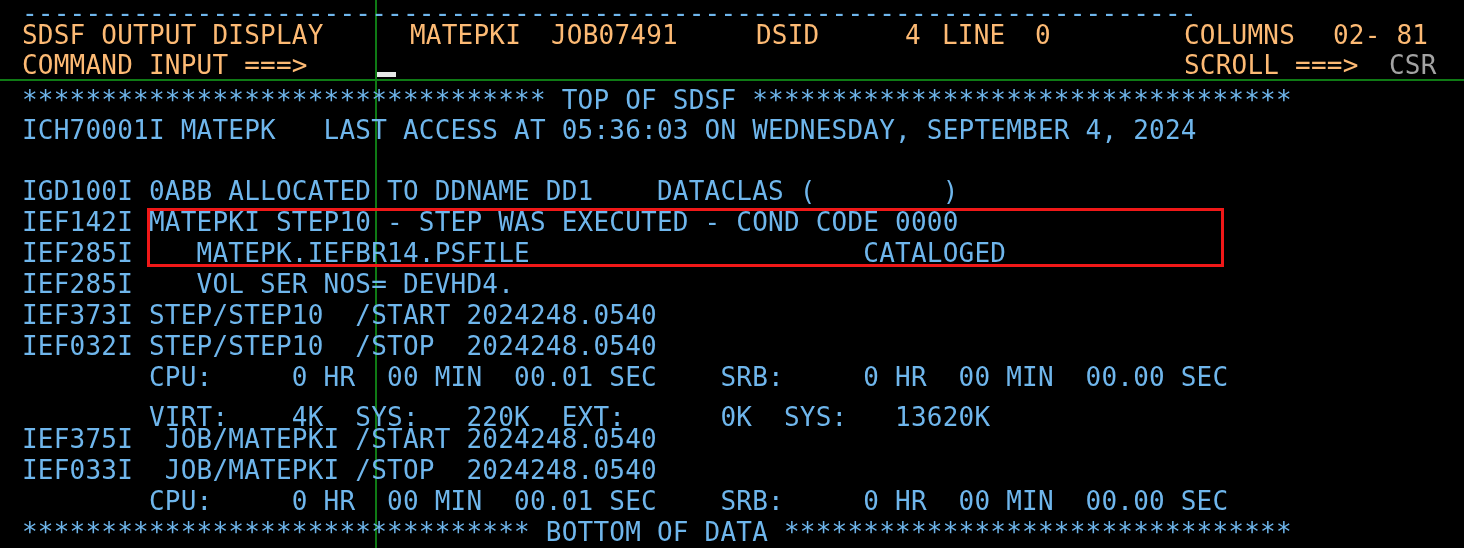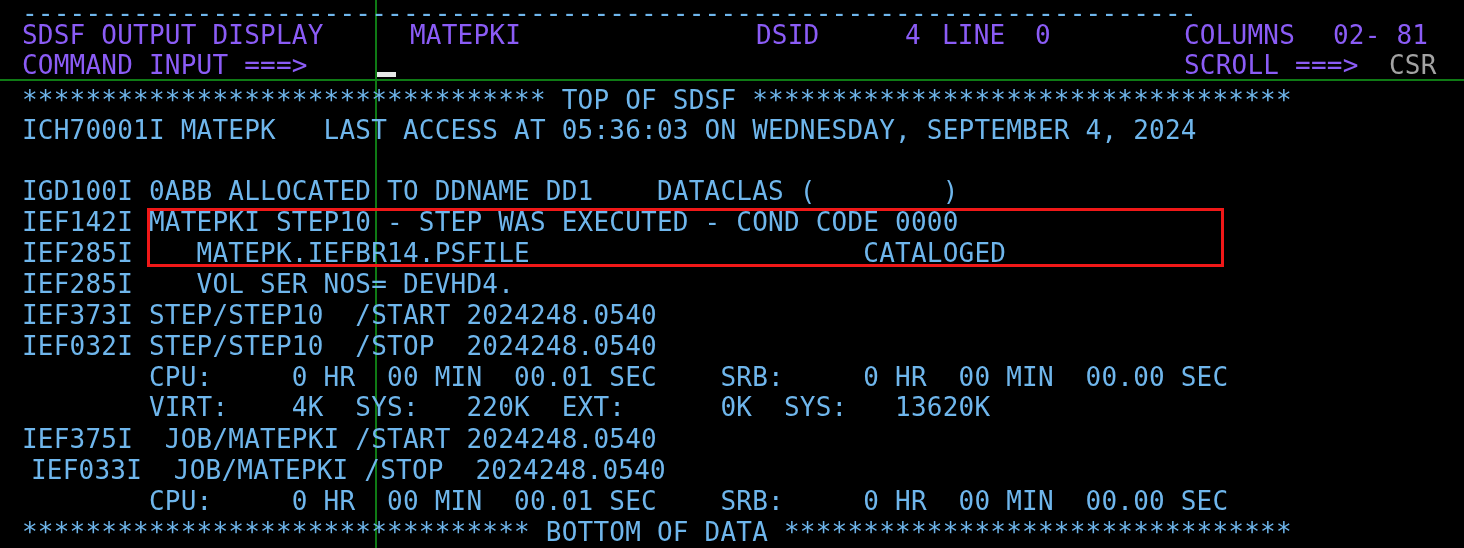--- a/index.html
+++ b/index.html
@@ -23,21 +23,21 @@
   
   .row {
     position: absolute;
     left: 22px;
     white-space: pre;
     font-family: "DejaVu Sans Mono", "Liberation Mono", monospace;
     font-size: 26px;
     letter-spacing: 0.22px;
     height: 30px;
   }
-  .c-white  { color: #8b5cf6; text-align: center; }
+  .c-white  { color: #fdba74; text-align: center; }
   .c-blue   { color: #6fb6ec; }
   .c-red    { color: #a3a3a3; }
 
   .vline {
     position: absolute;
     top: 0;
     left: 375px;
     width: 2px;
     height: 548px;
     background: #0f7a15;
@@ -74,20 +74,21 @@
 
 <div id="terminal">
 
   <div class="vline"></div>
   <div class="hline"></div>
 
   <div class="row c-blue" style="top:-2px;">--------------------------------------------------------------------------</div>
 
   <div class="row c-white" style="top:20px;left:22px;">SDSF OUTPUT DISPLAY</div>
   <div class="row c-white" style="top:20px;left:384px;margin-left:26px;">MATEPKI</div>
+  <div class="row c-white" style="top:20px;left:551px;">JOB07491</div>
   <div class="row c-white" style="top:20px;left:756px;">DSID</div>
   <div class="row c-white" style="top:20px;left:905px;">4</div>
   <div class="row c-white" style="top:20px;left:942px;">LINE</div>
   <div class="row c-white" style="top:20px;left:1035px;">0</div>
   <div class="row c-white" style="top:20px;left:1184px;">COLUMNS</div>
   <div class="row c-white" style="top:20px;left:1333px;">02- 81</div>
 
   <div class="row c-white" style="top:50px;left:22px;">COMMAND INPUT ===&gt;</div>
   <div class="row c-white" style="top:50px;left:384px;"></div>
   <div class="cursor"></div>
@@ -97,22 +98,22 @@
   <div class="row c-blue" style="top:85px;">********************************* TOP OF SDSF **********************************</div>
 
   <div class="row c-blue" style="top:115px;">ICH70001I MATEPK   LAST ACCESS AT 05:36:03 ON WEDNESDAY, SEPTEMBER 4, 2024</div>
   <div class="row c-blue" style="top:176px;">IGD100I 0ABB ALLOCATED TO DDNAME DD1    DATACLAS (        )</div>
   <div class="row c-blue" style="top:207px;">IEF142I MATEPKI STEP10 - STEP WAS EXECUTED - COND CODE 0000</div>
   <div class="row c-blue" style="top:238px;">IEF285I    MATEPK.IEFBR14.PSFILE                     CATALOGED</div>
   <div class="row c-blue" style="top:269px;">IEF285I    VOL SER NOS= DEVHD4.</div>
   <div class="row c-blue" style="top:300px;">IEF373I STEP/STEP10  /START 2024248.0540</div>
   <div class="row c-blue" style="top:331px;">IEF032I STEP/STEP10  /STOP  2024248.0540</div>
   <div class="row c-blue" style="top:362px;">        CPU:     0 HR  00 MIN  00.01 SEC    SRB:     0 HR  00 MIN  00.00 SEC</div>
-  <div class="row c-blue" style="top:392px;text-align:center;">        VIRT:    4K  SYS:   220K  EXT:      0K  SYS:   13620K</div>
+  <div class="row c-blue" style="top:402px;text-align:center;">        VIRT:    4K  SYS:   220K  EXT:      0K  SYS:   13620K</div>
   <div class="row c-blue" style="top:424px;">IEF375I  JOB/MATEPKI /START 2024248.0540</div>
-  <div class="row c-blue" style="top:455px;margin-left:9px;">IEF033I  JOB/MATEPKI /STOP  2024248.0540</div>
+  <div class="row c-blue" style="top:455px;">IEF033I  JOB/MATEPKI /STOP  2024248.0540</div>
   <div class="row c-blue" style="top:486px;">        CPU:     0 HR  00 MIN  00.01 SEC    SRB:     0 HR  00 MIN  00.00 SEC</div>
 
   <div class="row c-blue" style="top:517px;">******************************** BOTTOM OF DATA ********************************</div>
 
   <div class="redbox"></div>
 
 </div>
 
 </body></html>

